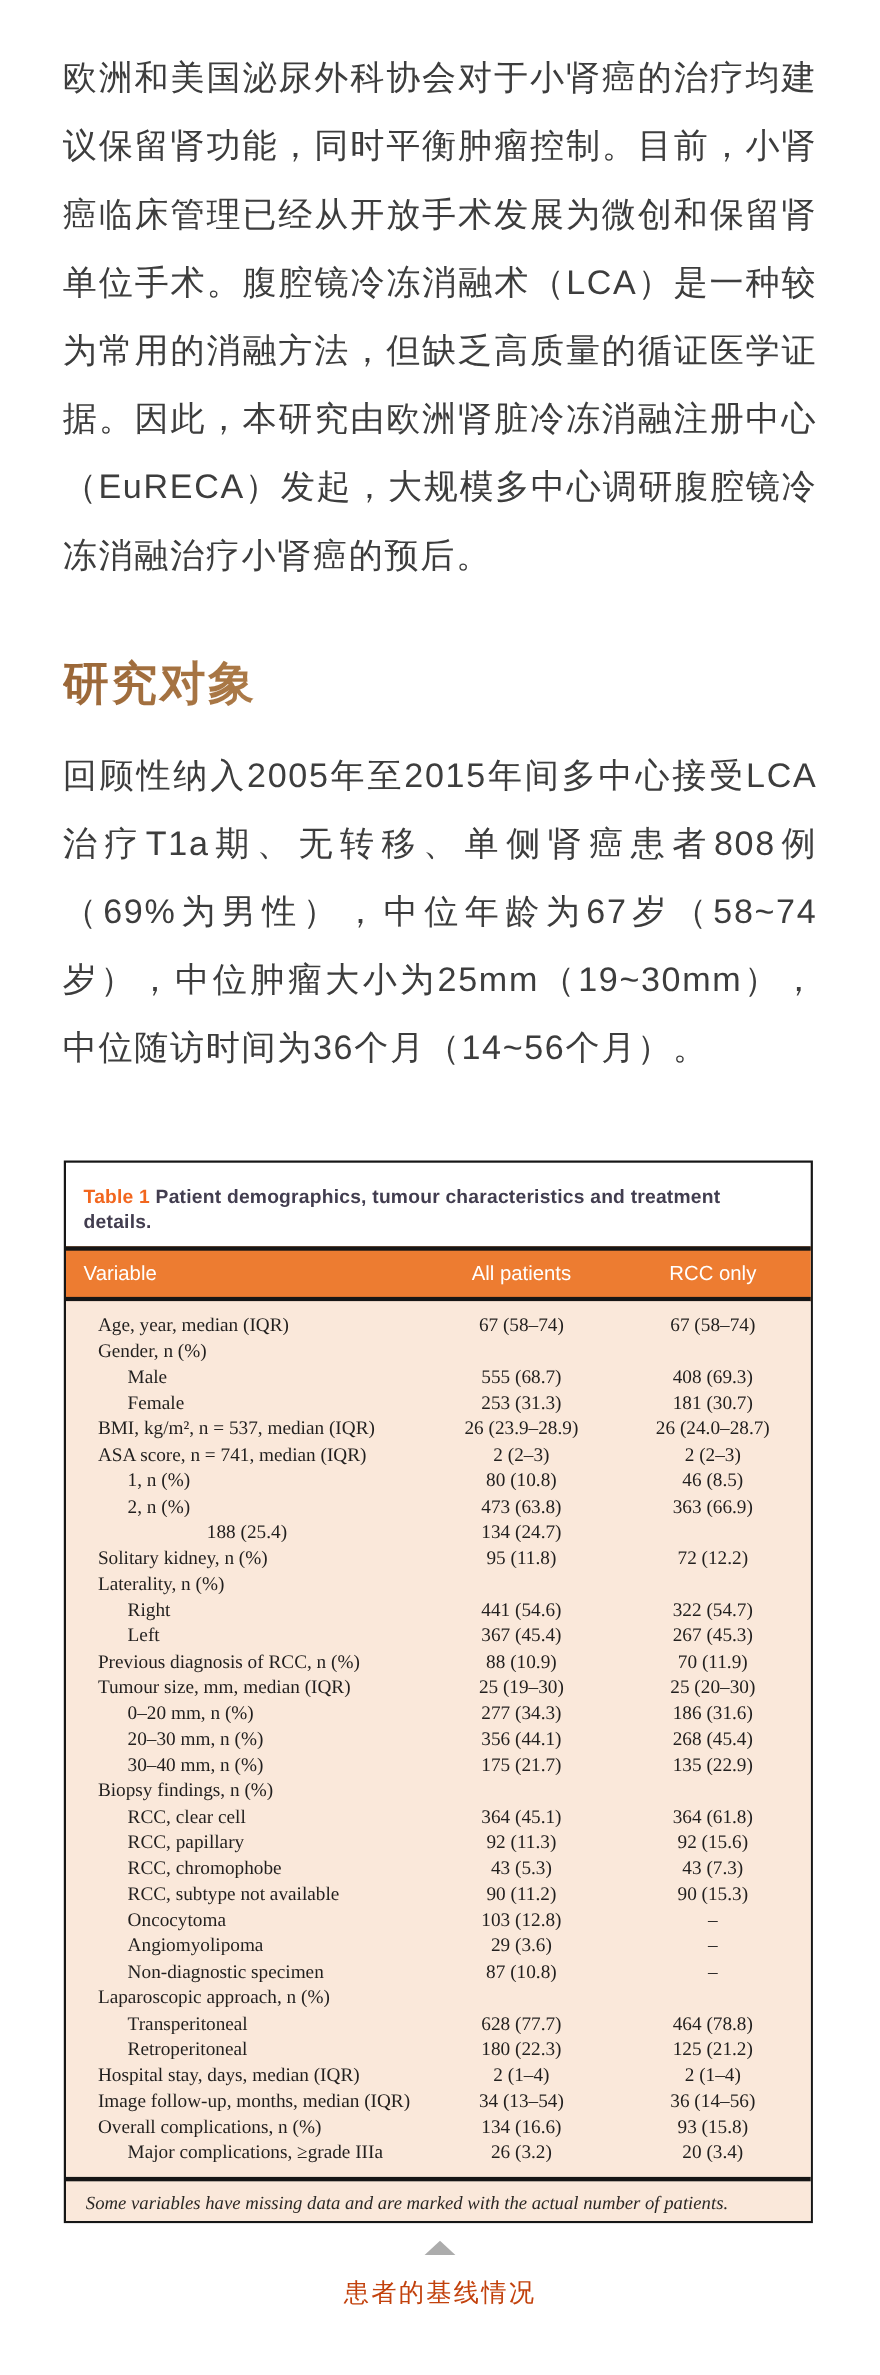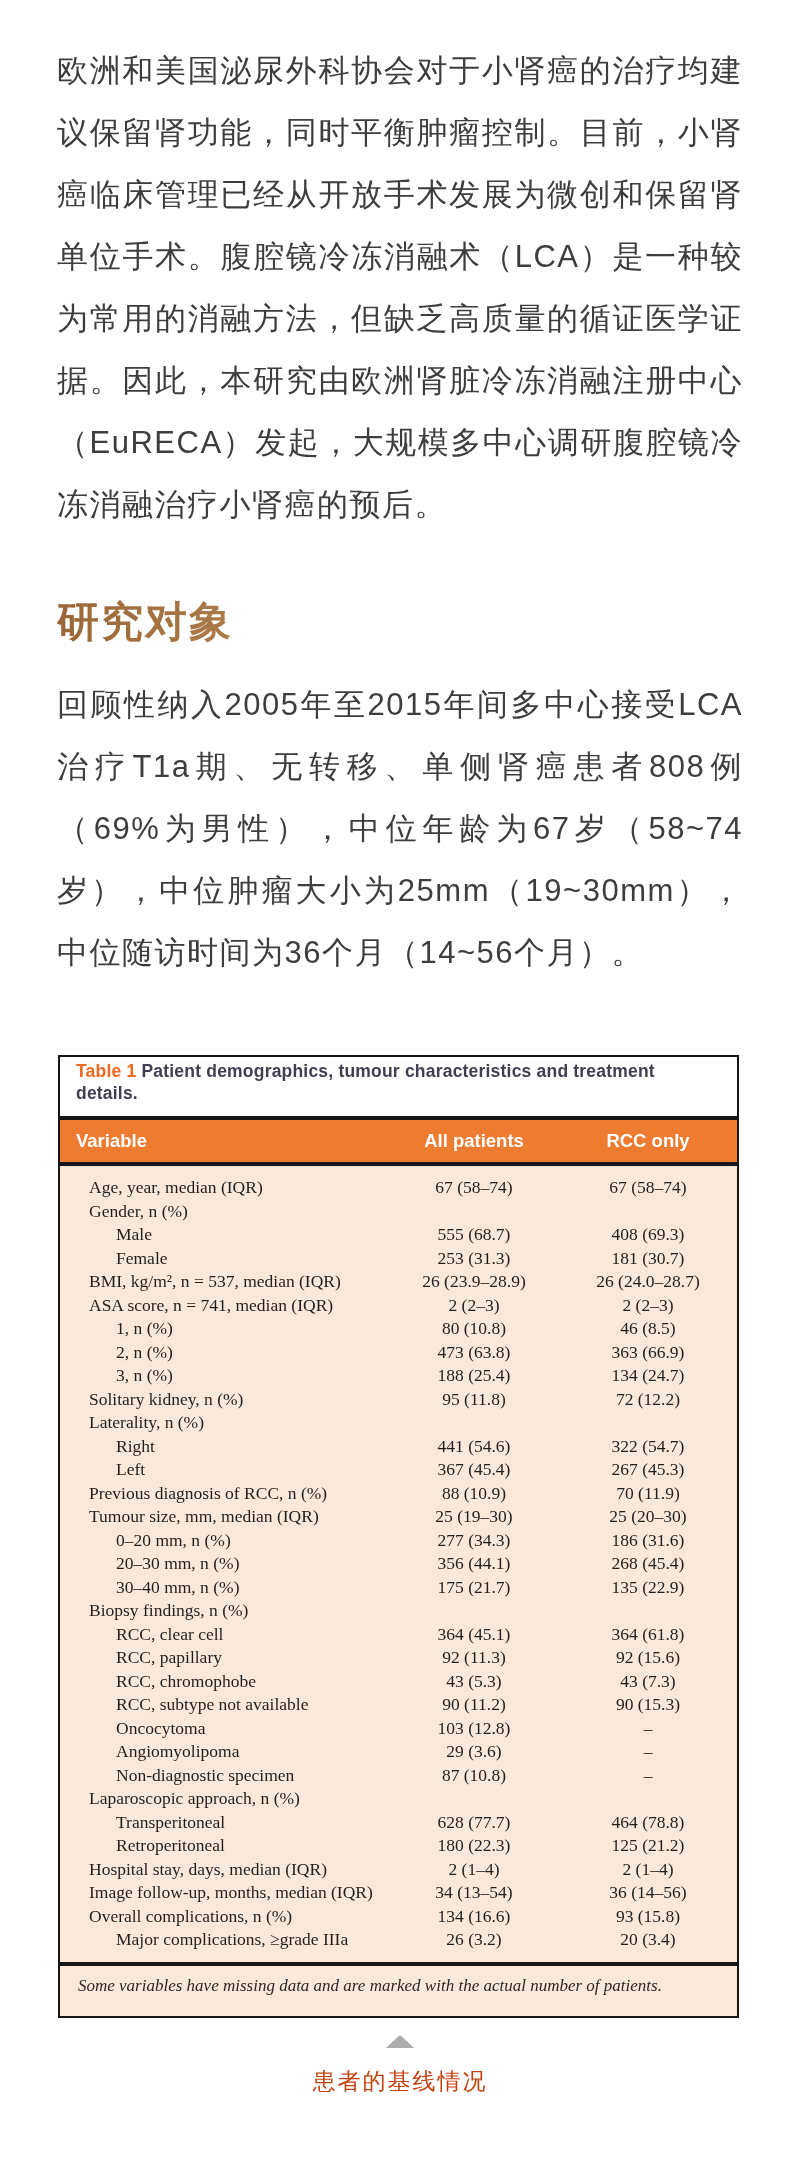--- a/index.html
+++ b/index.html
@@ -44,40 +44,40 @@
 
   
   .fig {
     margin: 71px 0 0 1px;
     width: 681px;
     border: 2px solid #161616;
     background: #ffffff;
     box-sizing: border-box;
   }
   .fig-title {
-    padding: 3px 16px 12px 16px;
+    padding: 20px 16px 12px 16px;
     font-size: 17.5px;
     line-height: 22px;
     color: #423d4f;
     font-weight: 600;
     letter-spacing: 0.2px;
     border-radius: 15px;
   }
   .fig-title .accent { color: #f2671f; font-weight: 700; }
 
   .band {
     display: grid;
     grid-template-columns: 1fr 170px 178px;
     align-items: center;
     background: #ed7c31;
     border-top: 4px solid #161616;
     border-bottom: 4px solid #161616;
     height: 42px;
     color: #ffffff;
-    font-weight: 700;
+    font-weight: 400;
     font-size: 18.5px;
   }
   .band .h-label { padding-left: 16px; }
   .band .h-val { text-align: center; }
 
   .tbody {
     background: #fae8da;
     padding: 10px 0 10px 0;
     font-family: "Liberation Serif", serif;
     font-size: 17.5px;
@@ -88,21 +88,21 @@
     grid-template-columns: 1fr 170px 178px;
     line-height: 23.5px;
   }
   .trow .c-label { padding-left: 29px; }
   .trow.indent .c-label { padding-left: 56px; }
   .trow .c-val { text-align: center; }
 
   .fig-note {
     background: #fae8da;
     border-top: 4px solid #161616;
-    padding: 7px 18px 18px 18px;
+    padding: 7px 18px 4px 18px;
     font-family: "Liberation Serif", serif;
     font-style: italic;
     font-size: 17px;
     line-height: 25px;
     color: #2a2724;
   }
 
   
   .caption-wrap { text-align: center; margin-top: 16px; }
   .triangle {
@@ -176,21 +176,20 @@
           <span class="c-label">1, n (%)</span>
           <span class="c-val">80 (10.8)</span>
           <span class="c-val">46 (8.5)</span>
         </div>
         <div class="trow indent">
           <span class="c-label">2, n (%)</span>
           <span class="c-val">473 (63.8)</span>
           <span class="c-val">363 (66.9)</span>
         </div>
         <div class="trow indent">
-          <span class="c-label">3, n (%)</span>
           <span class="c-val">188 (25.4)</span>
           <span class="c-val">134 (24.7)</span>
         </div>
         <div class="trow">
           <span class="c-label">Solitary kidney, n (%)</span>
           <span class="c-val">95 (11.8)</span>
           <span class="c-val">72 (12.2)</span>
         </div>
         <div class="trow">
           <span class="c-label">Laterality, n (%)</span>

